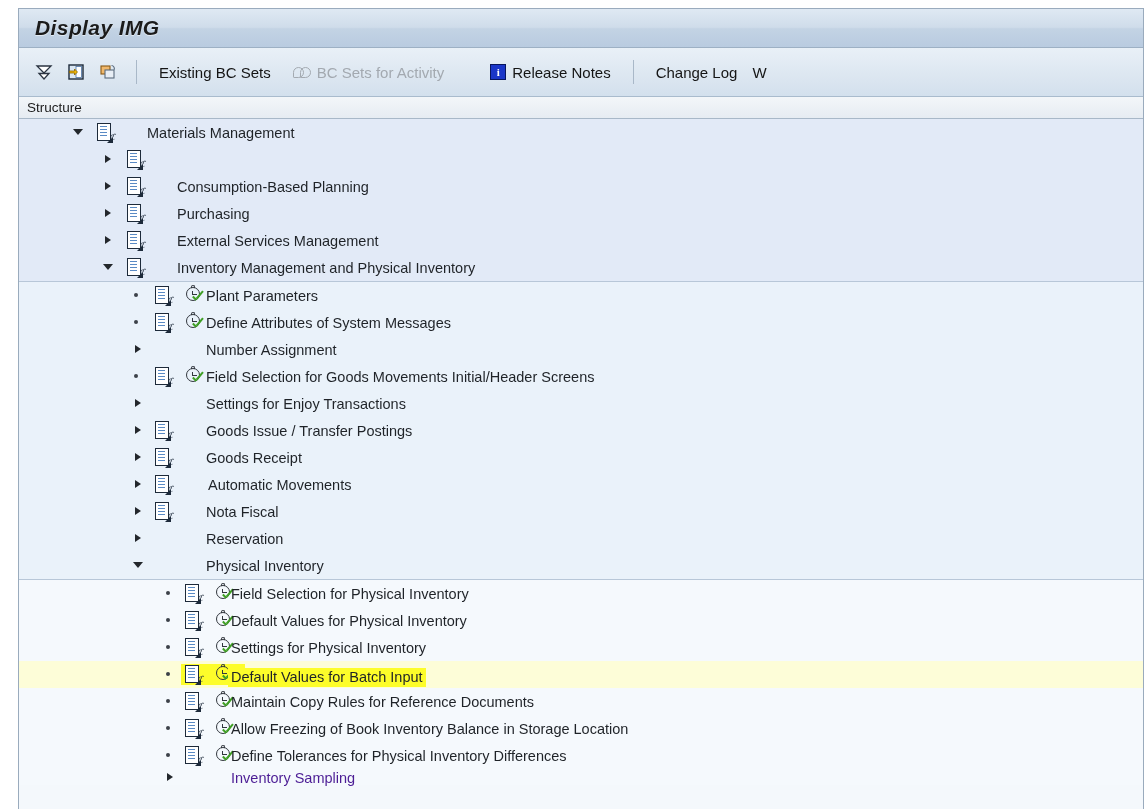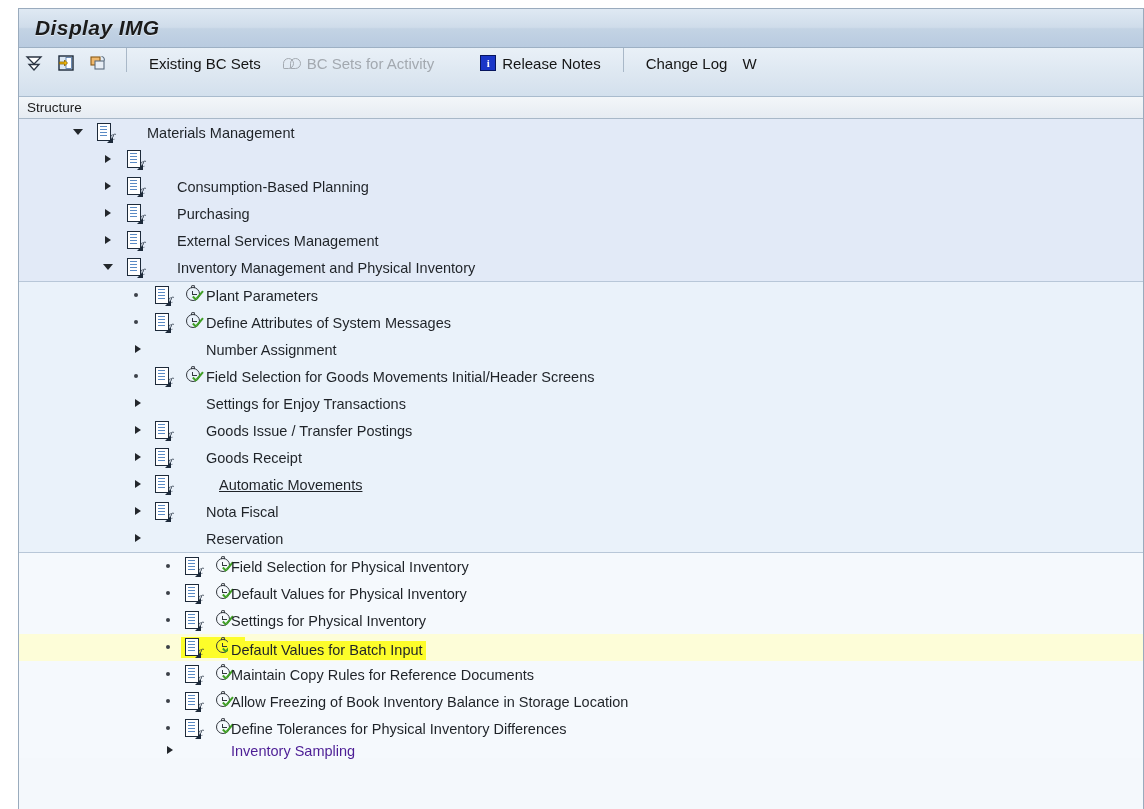--- a/index.html
+++ b/index.html
@@ -46,21 +46,22 @@
     letter-spacing: 0.4px;
     text-shadow: 0 1px 0 rgba(255,255,255,0.55);
   }
 
   
   .toolbar {
     height: 49px;
     background: linear-gradient(to bottom, #e9f0f7 0%, #dde7f1 55%, #d3e0ed 100%);
     border-bottom: 1px solid #a9bbcd;
     display: flex;
-    align-items: flex-start;
+    align-items: center;
+    padding-left: 10px;
     gap: 0px;
     overflow: hidden;
   }
   .tb-icon {
     width: 30px; height: 30px;
     display: flex; align-items: center; justify-content: center;
     margin-right: 2px;
     cursor: pointer;
   }
   .tb-sep {
@@ -491,38 +492,44 @@
           </div>
           <div class="row">
             <span class="twisty" style="left: 112px; top: 6px;">
               <span class="arr-r"></span>
             </span>
             <span class="doc-icon" style="left: 136px; top: 4px;">
               <span class="page"></span>
               <span class="corner"></span>
               <span class="pen">ℭ</span>
             </span>
-            <span class="label" style="left: 200px; top: 7px; text-decoration: underline;">Automatic Movements</span>
+            <span class="label" style="left: 189px; top: 7px;">Automatic Movements</span>
           </div>
           <div class="row">
             <span class="twisty" style="left: 112px; top: 6px;">
               <span class="arr-r"></span>
             </span>
             <span class="doc-icon" style="left: 136px; top: 4px;">
               <span class="page"></span>
               <span class="corner"></span>
               <span class="pen">ℭ</span>
             </span>
             <span class="label" style="left: 187px; top: 7px;">Nota Fiscal</span>
           </div>
           <div class="row">
             <span class="twisty" style="left: 112px; top: 6px;">
               <span class="arr-r"></span>
             </span>
             <span class="label" style="left: 187px; top: 7px;">Reservation</span>
+          </div>
+          <div class="row">
+            <span class="twisty" style="left: 112px; top: 6px;">
+              <span class="arr-d"></span>
+            </span>
+            <span class="label" style="left: 187px; top: 7px;">Physical Inventory</span>
           </div>
         </div>
         <div class="band b2">
           <div class="row">
             <span class="bullet" style="left: 147px; top: 11px;"></span>
             <span class="doc-icon" style="left: 166px; top: 4px;">
               <span class="page"></span>
               <span class="corner"></span>
               <span class="pen">ℭ</span>
             </span>

